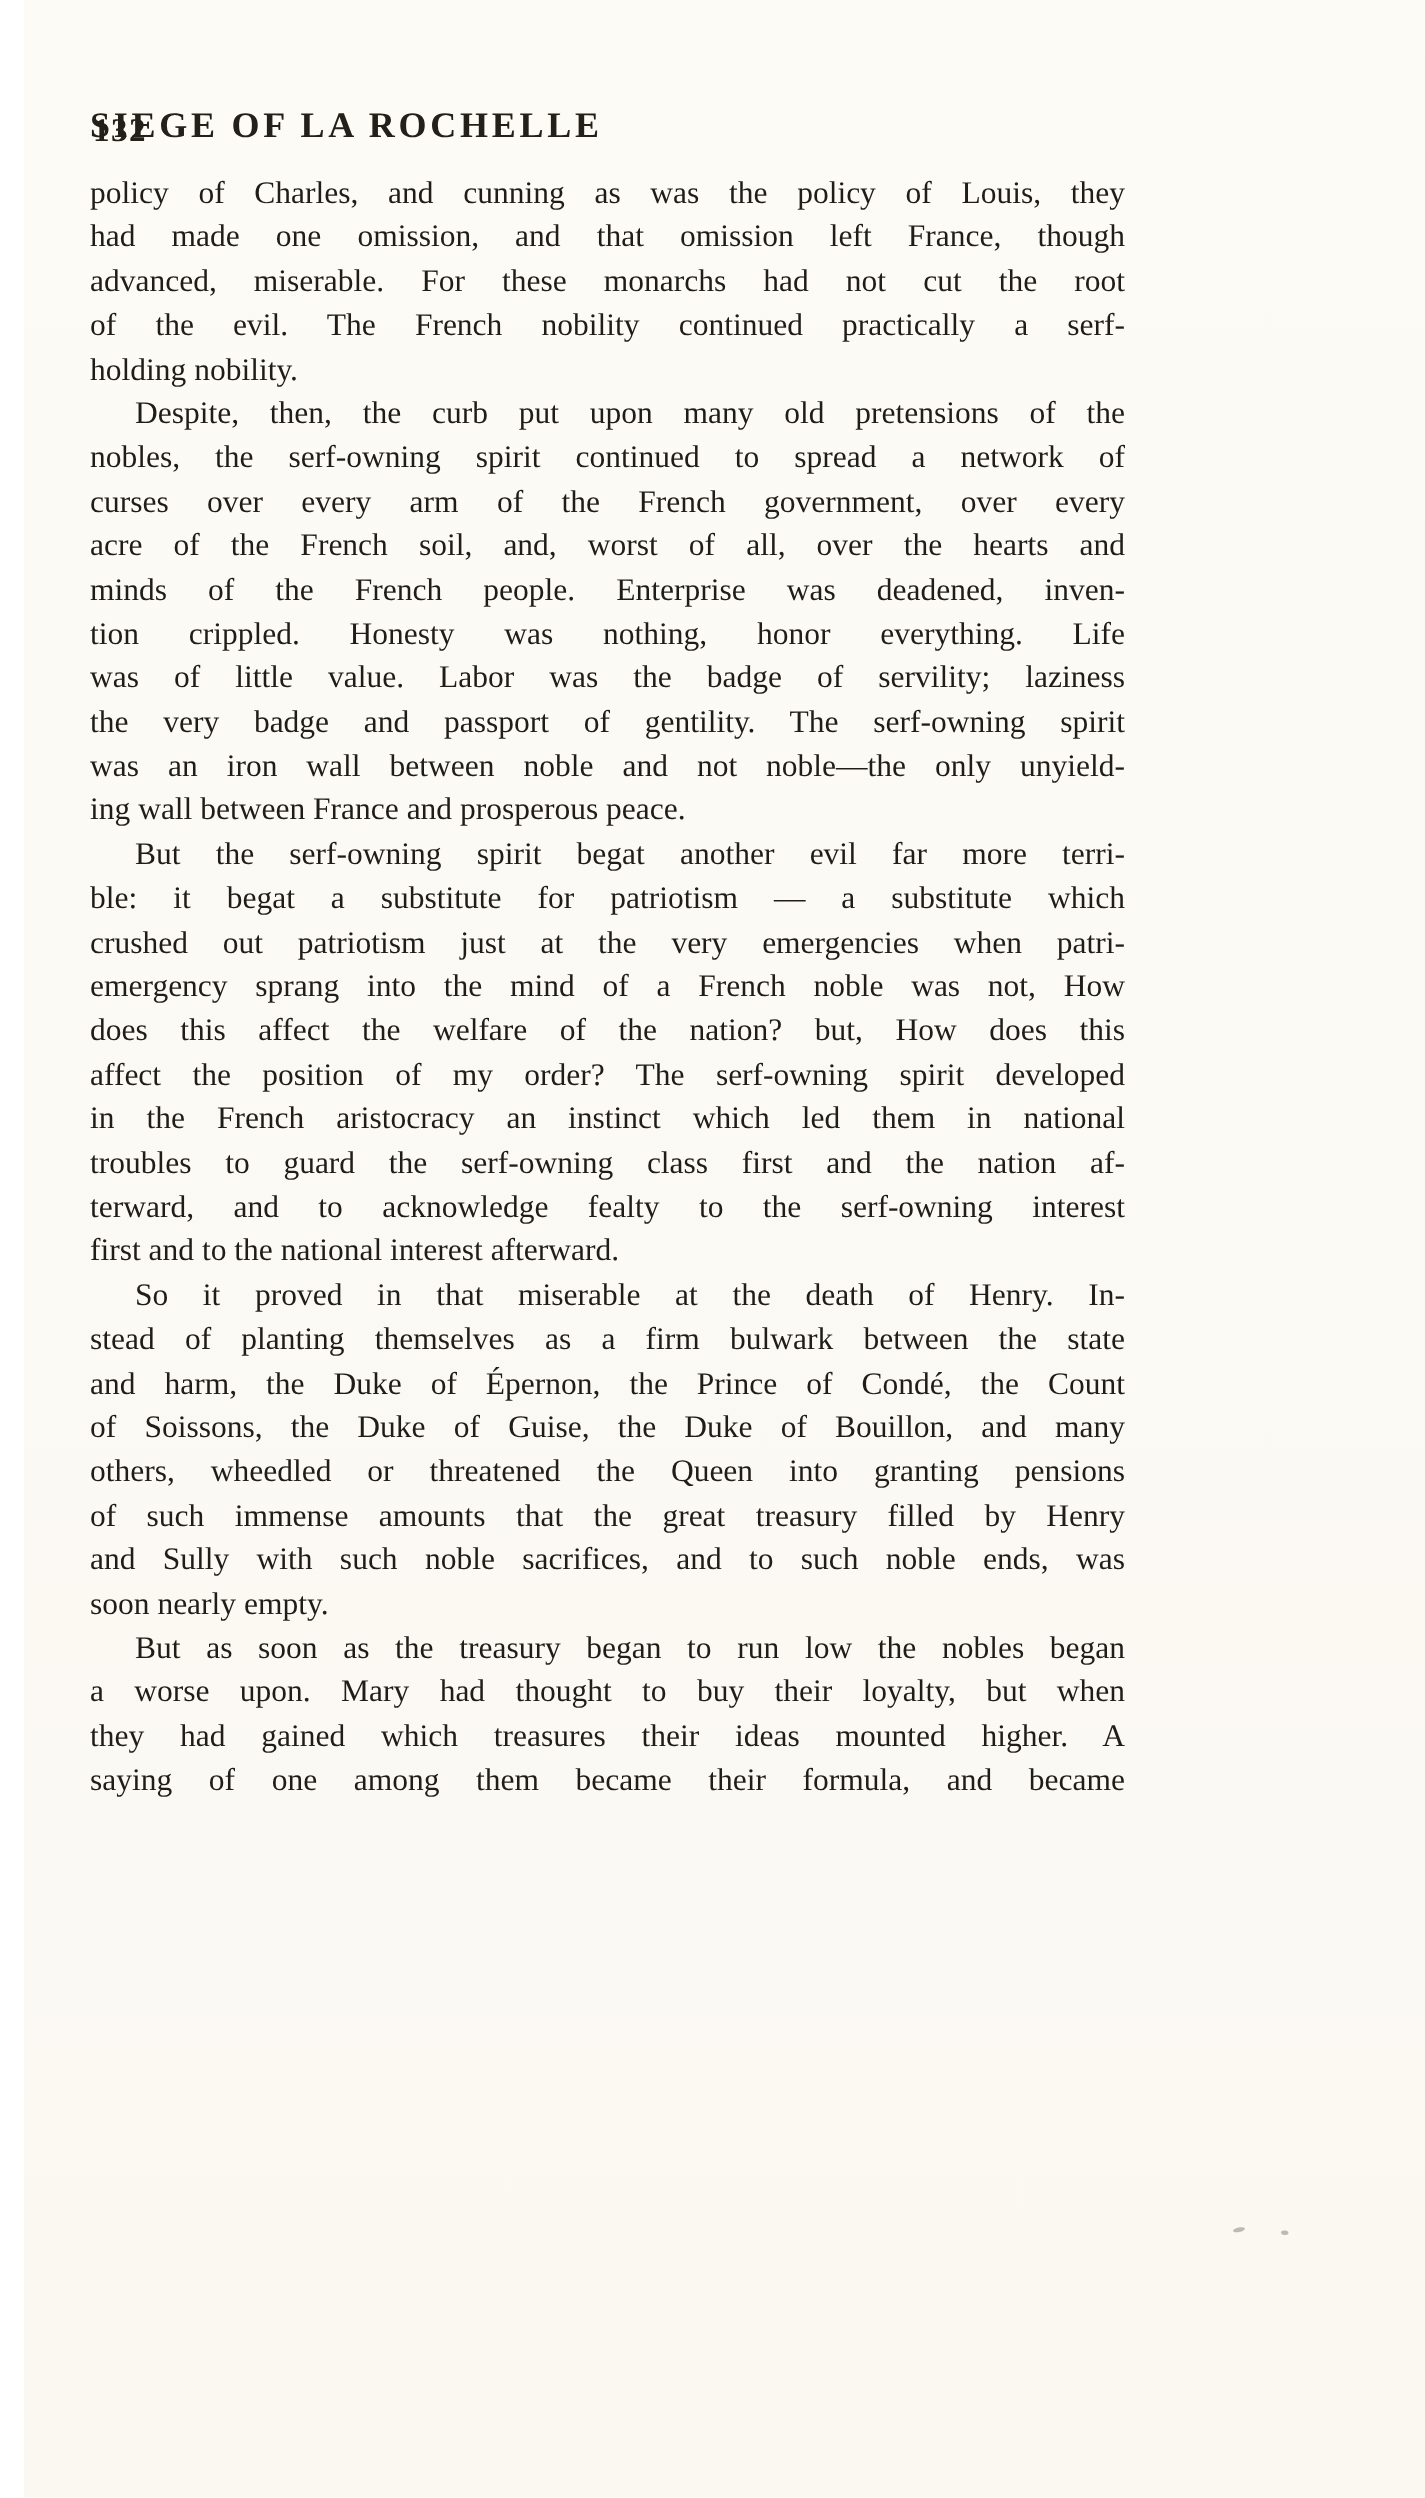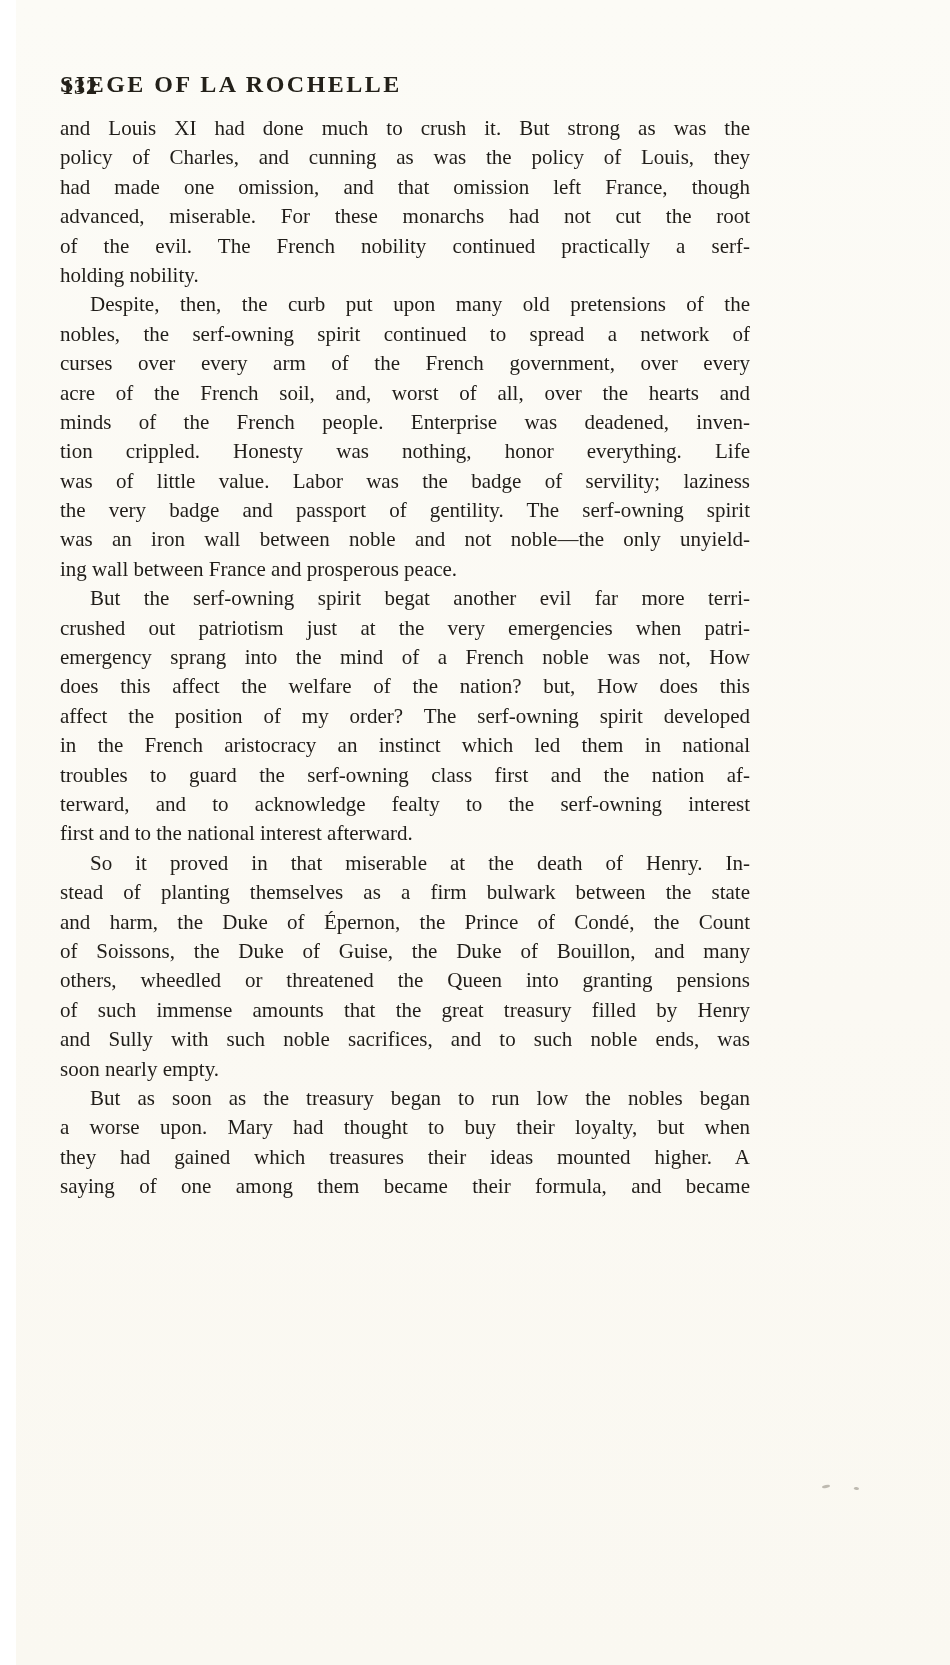--- a/index.html
+++ b/index.html
@@ -60,41 +60,41 @@
   .speck-b { top: 1487px; left: 838px; width: 5px; height: 3px; transform: rotate(8deg); }
 </style>
 </head>
 <body>
 
 <div class="page">
   <div class="folio">132</div>
   <div class="running-head">SIEGE OF LA ROCHELLE</div>
   <div class="text-body">
       <div class="paragraph">
-        <div class="line">and Louis XI had done much to crush it. But strong as was the</div>
         <div class="line">policy of Charles, and cunning as was the policy of Louis, they</div>
         <div class="line">had made one omission, and that omission left France, though</div>
         <div class="line">advanced, miserable. For these monarchs had not cut the root</div>
         <div class="line">of the evil. The French nobility continued practically a serf-</div>
         <div class="line lastline">holding nobility.</div>
       </div>
       <div class="paragraph">
         <div class="line indent">Despite, then, the curb put upon many old pretensions of the</div>
         <div class="line">nobles, the serf-owning spirit continued to spread a network of</div>
         <div class="line">curses over every arm of the French government, over every</div>
         <div class="line">acre of the French soil, and, worst of all, over the hearts and</div>
         <div class="line">minds of the French people. Enterprise was deadened, inven-</div>
         <div class="line">tion crippled. Honesty was nothing, honor everything. Life</div>
         <div class="line">was of little value. Labor was the badge of servility; laziness</div>
         <div class="line">the very badge and passport of gentility. The serf-owning spirit</div>
         <div class="line">was an iron wall between noble and not noble—the only unyield-</div>
         <div class="line lastline">ing wall between France and prosperous peace.</div>
       </div>
       <div class="paragraph">
         <div class="line indent">But the serf-owning spirit begat another evil far more terri-</div>
+        <div class="line">ble: it begat a substitute for patriotism — a substitute which</div>
         <div class="line">crushed out patriotism just at the very emergencies when patri-</div>
         <div class="line">emergency sprang into the mind of a French noble was not, How</div>
         <div class="line">does this affect the welfare of the nation? but, How does this</div>
         <div class="line">affect the position of my order? The serf-owning spirit developed</div>
         <div class="line">in the French aristocracy an instinct which led them in national</div>
         <div class="line">troubles to guard the serf-owning class first and the nation af-</div>
         <div class="line">terward, and to acknowledge fealty to the serf-owning interest</div>
         <div class="line lastline">first and to the national interest afterward.</div>
       </div>
       <div class="paragraph">

